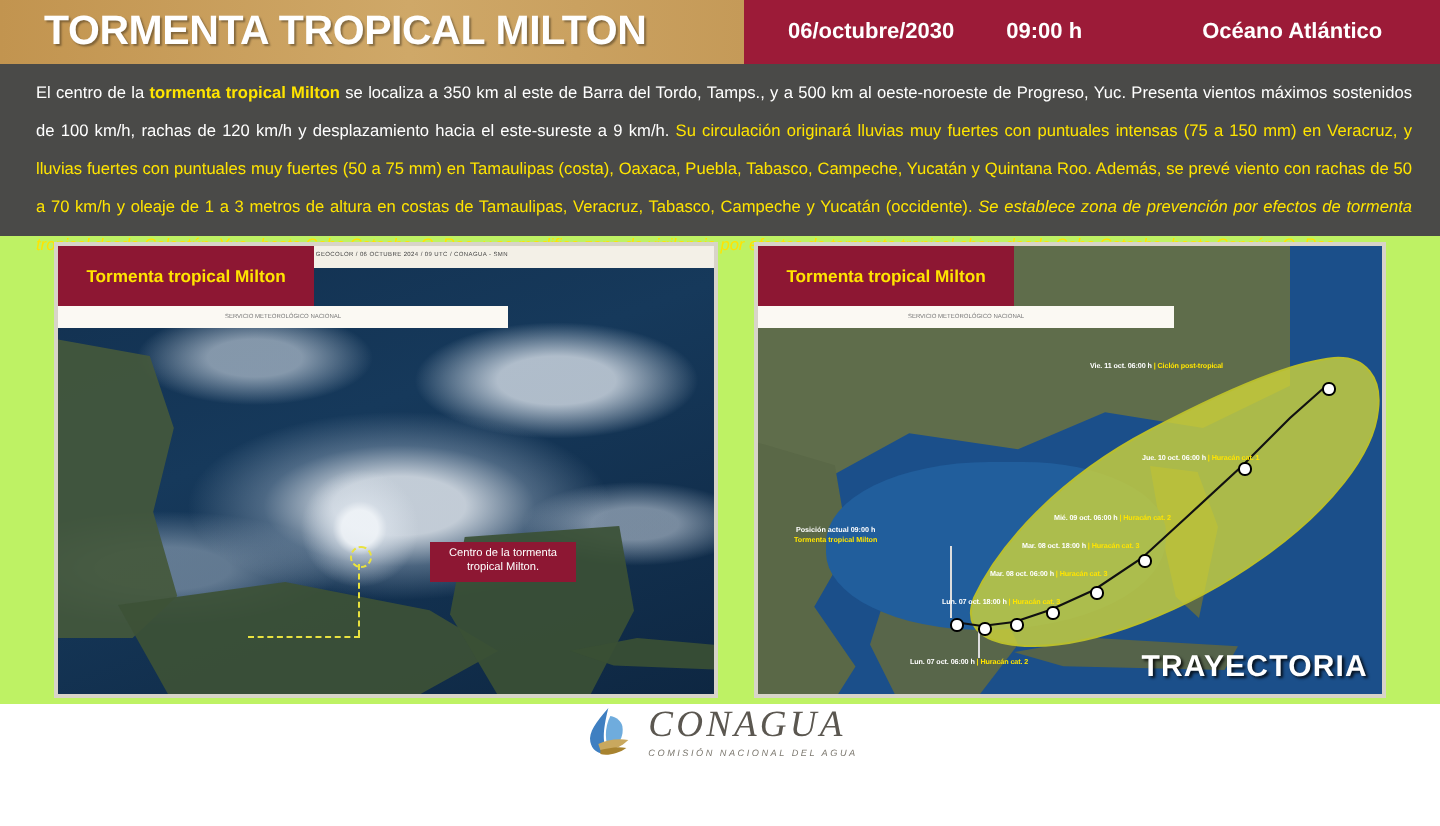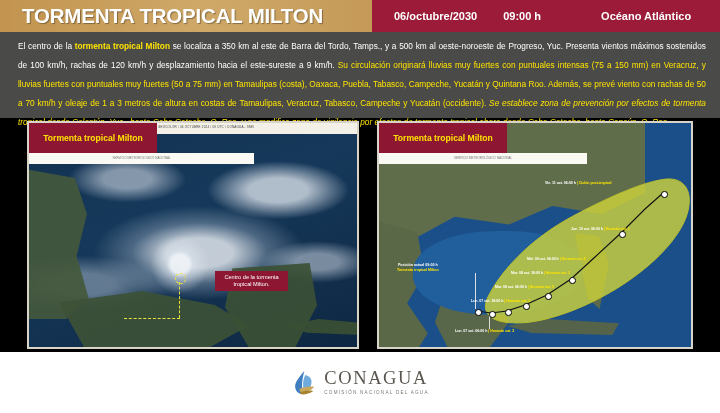--- a/index.html
+++ b/index.html
@@ -1,21 +1,21 @@
 <!DOCTYPE html>
 <html><head>
 <meta charset="utf-8">
 <style>
   html,body{margin:0;padding:0;}
   body{
     width:720px;height:413px;overflow:hidden;
     background:#ffffff;
     font-family:"Liberation Sans", sans-serif;
   }
-  #stage{position:relative;width:720px;height:413px;background:#000000;overflow:hidden;}
+  #stage{position:relative;width:720px;height:413px;background:#bef264;overflow:hidden;}
 
   
   .header{position:absolute;left:0;top:0;width:720px;height:32px;display:flex;}
   .header-left{
     width:372px;height:32px;background:#c79a56;
     display:flex;align-items:center;
     background-image:linear-gradient(90deg,#c2944f 0%,#cfa868 55%,#c59a58 100%);
   }
   .header-title{
     color:#ffffff;font-weight:bold;font-size:20.5px;letter-spacing:-0.2px;
@@ -93,21 +93,21 @@
   .tlab{position:absolute;font-size:3.6px;white-space:nowrap;z-index:7;font-weight:bold;letter-spacing:-.05px;}
   .tlab .w{color:#ffffff;}
   .tlab .y{color:#ffe400;}
   .posnow{position:absolute;font-size:3.6px;line-height:4.6px;white-space:nowrap;z-index:7;font-weight:bold;text-align:center;}
   .posnow .w{color:#ffffff;}
   .posnow .y{color:#ffe400;}
   .leader{position:absolute;border-left:.8px solid #dddddd;z-index:5;}
 
   
   .footer{position:absolute;left:0;top:352px;width:720px;height:61px;background:#ffffff;}
-  .logo-wrap{position:absolute;left:50%;top:17px;transform:translateX(-50%);display:flex;align-items:flex-start;gap:7px;}
+  .logo-wrap{position:absolute;left:50%;top:0;transform:translateX(-50%);display:flex;align-items:flex-end;gap:7px;font-style:italic;}
   .logo-mark{width:26px;height:28px;position:relative;}
   .logo-text{display:flex;flex-direction:column;line-height:1;}
   .logo-main{font-size:18.5px;color:#5b5750;letter-spacing:1.6px;font-family:"Liberation Serif", serif;}
   .logo-sub{font-size:4.6px;color:#7d7970;letter-spacing:1.25px;margin-top:3px;font-family:"Liberation Sans", sans-serif;}
 </style>
 </head>
 <body>
 
 <div id="stage">
 
@@ -215,20 +215,21 @@
       <div class="posnow" style="left:18px;top:140px;">
         <div class="w">Posición actual 09:00 h</div>
         <div class="y">Tormenta tropical Milton</div>
       </div>
 
       <div class="tag-storm" style="width:128px;">Tormenta tropical Milton</div>
       <div class="tag-white" style="width:208px;">
         <span>SERVICIO METEOROLÓGICO NACIONAL</span>
       </div>
 
+      <div class="panel-caption">TRAYECTORIA</div>
     </div>
   </div>
 
   <div class="footer">
     <div class="logo-wrap">
       <div class="logo-mark">
         <svg width="26" height="28" viewBox="0 0 26 28">
           <path d="M13,2 C7,9 3,14 4,19 C5,24 10,26 13,24 C10,20 10,14 13,2 Z" fill="#3f7fc1"></path>
           <path d="M14,6 C11,12 11,19 14,24 C18,21 21,16 20,11 C19.4,8.5 17,6.6 14,6 Z" fill="#5fa3d9" opacity=".9"></path>
           <path d="M8,20 C12,18 18,17 23,18 C19,22 13,24 9,23 Z" fill="#c9a85e"></path>

